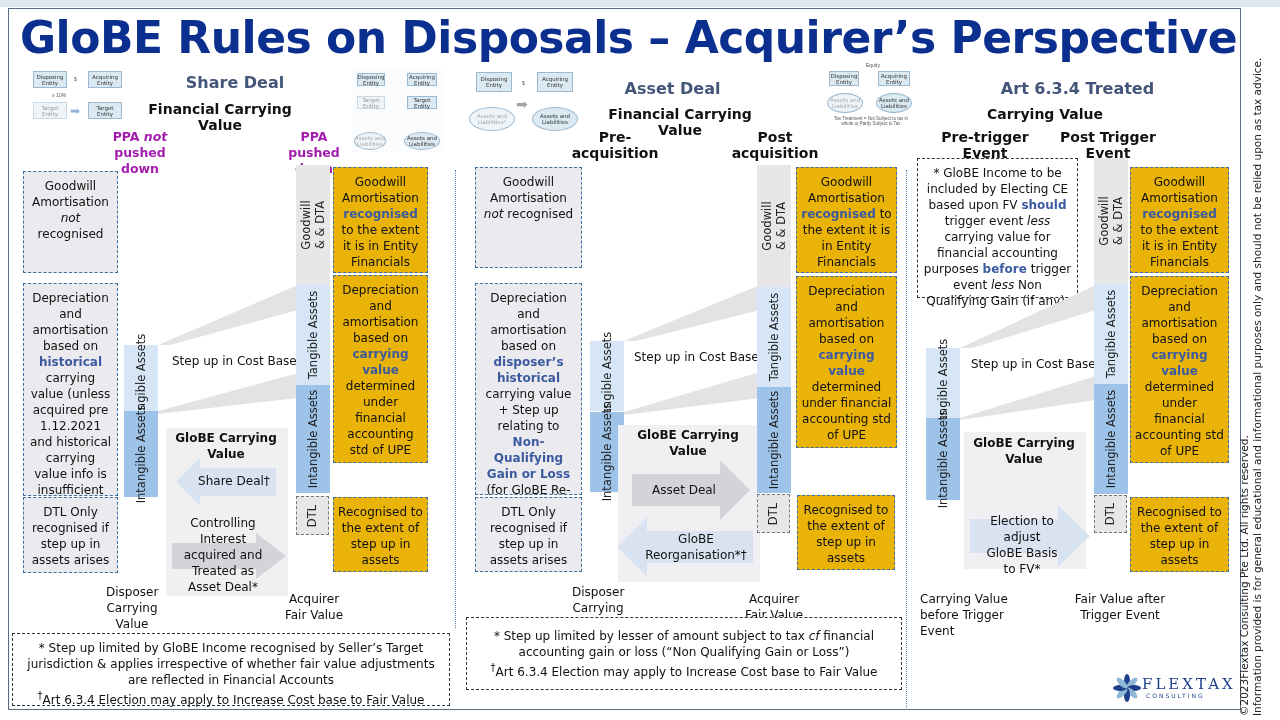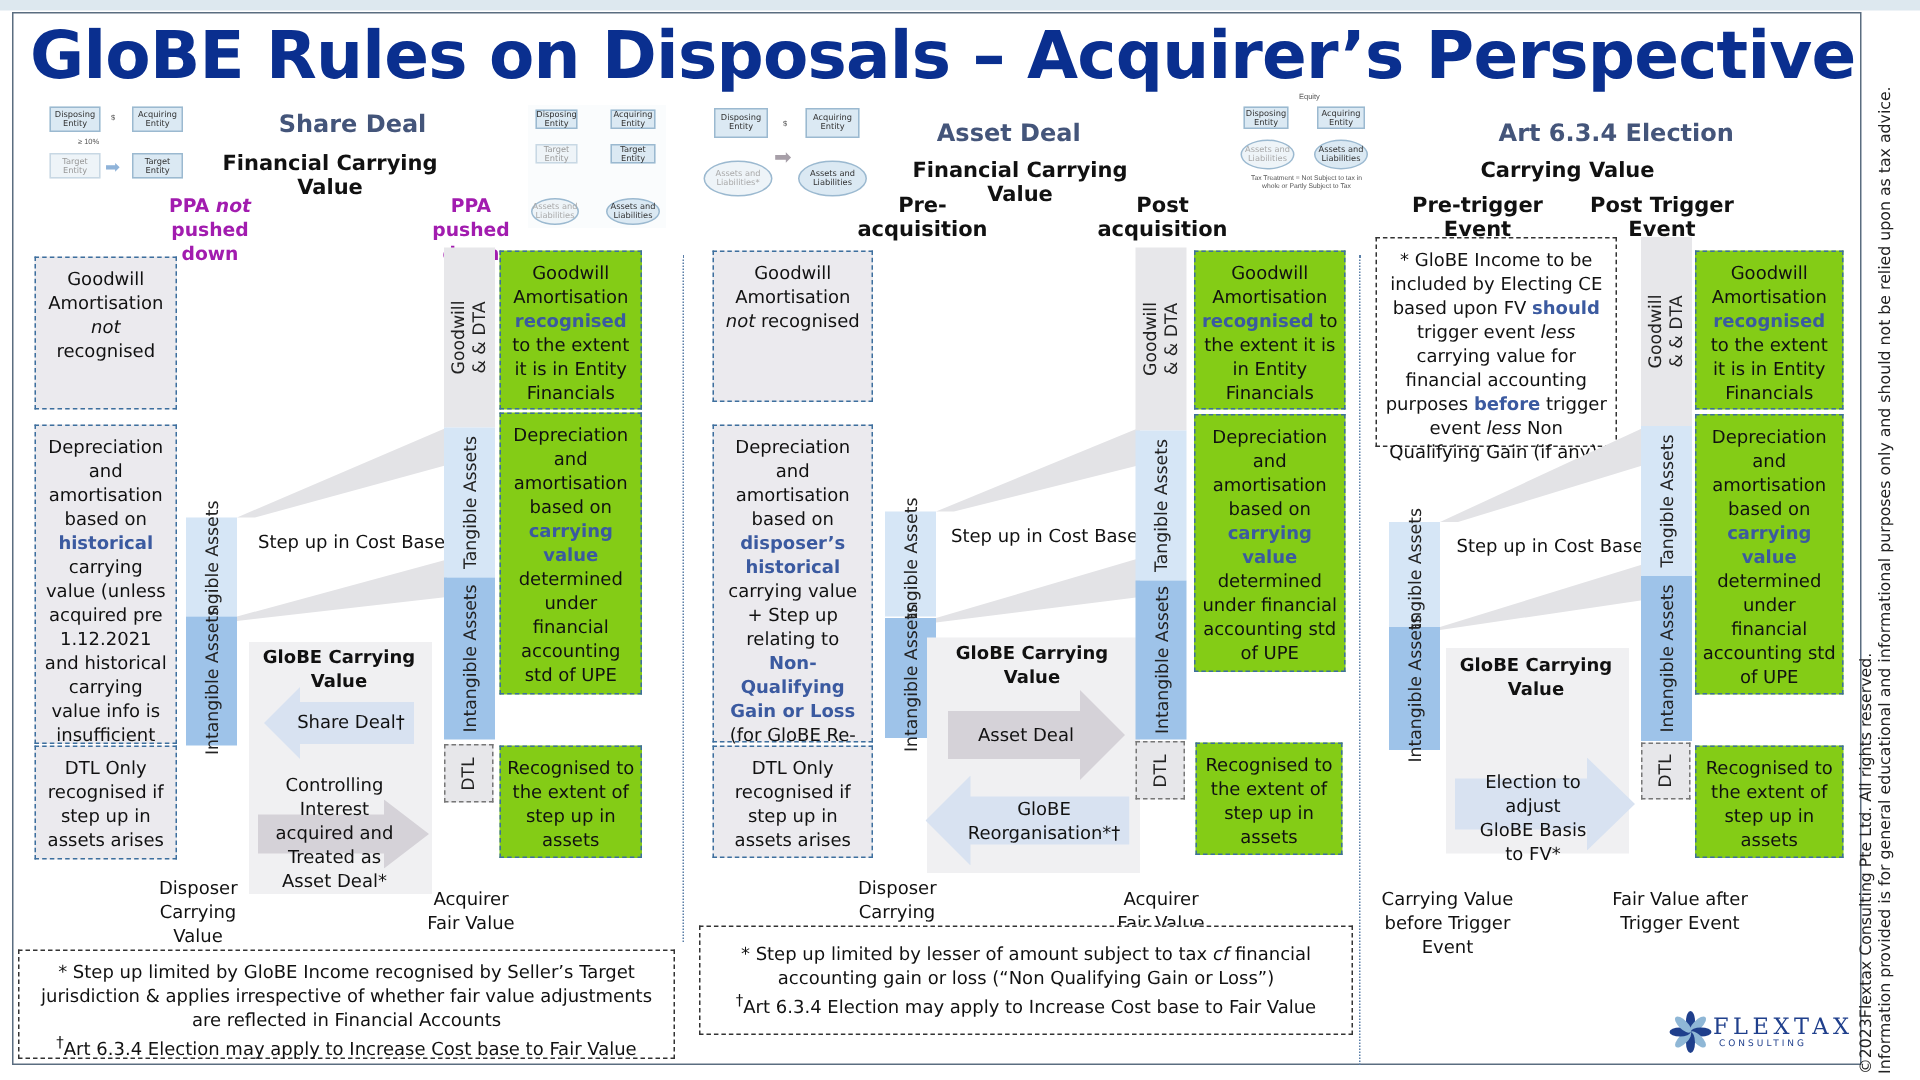--- a/index.html
+++ b/index.html
@@ -1,26 +1,26 @@
 <!DOCTYPE html>
 <html><head>
 <meta charset="utf-8">
 <style>
   * { box-sizing: border-box; margin: 0; padding: 0; }
   html, body { width: 1280px; height: 720px; overflow: hidden; background: #ffffff; }
   body { font-family: "Liberation Sans", sans-serif; color: #111; position: relative; }
   .topbar { position: absolute; left: 0; top: 0; width: 1280px; height: 7px; background: #dde8ef; }
   .frame { position: absolute; left: 8px; top: 8px; width: 1233px; height: 702px; border: 1px solid #5a6d80; background: #fff; }
   .title { position: absolute; left: 20px; top: 12px; font-size: 44px; font-weight: bold; color: #0a2f8f; font-family: "DejaVu Sans", sans-serif; letter-spacing: -0.5px; white-space: nowrap; }
-  .abs { position: absolute; text-align: center; }
+  .abs { position: absolute; }
   .sect-title { font-family: "DejaVu Sans", sans-serif; font-weight: bold; color: #44557a; font-size: 16px; text-align: center; }
   .sub { font-weight: bold; font-size: 14px; text-align: center; color: #111; font-family: "DejaVu Sans", sans-serif; }
   .sub2 { font-weight: bold; font-size: 12.5px; text-align: center; color: #a21caf; font-family: "DejaVu Sans", sans-serif; line-height: 16px; }
   .box { position: absolute; border: 1px dashed #3d6f9e; background: #ebeaee; font-size: 12px; line-height: 16px; text-align: center; padding: 6px 4px; font-family: "DejaVu Sans", sans-serif; }
-  .box.white { background: #84cc16; }
+  .box.white { background: #eab308; }
   .box.note { border-color: #333; background: #fff; }
   .hl { color: #3b5aa0; font-weight: bold; }
   .vbar { position: absolute; display: flex; align-items: center; justify-content: center; }
   .vbar span { transform: rotate(-90deg); white-space: nowrap; font-size: 11.5px; text-align: center; line-height: 14px; font-family: "DejaVu Sans", sans-serif; color: #222; }
   .vbar.gw { background: #e7e7ea; }
   .vbar.tan { background: #d6e6f6; }
   .vbar.int { background: #9ec3e9; }
   .vbar.dtl { background: #e7e7ea; border: 1px dashed #777; }
   .label { font-size: 12px; line-height: 16px; font-family: "DejaVu Sans", sans-serif; }
   .center { text-align: center; }
@@ -220,21 +220,21 @@
 
   <div class="abs label center" style="left:572px;top:584px;width:52px;">Disposer Carrying Value</div>
   <div class="abs label center" style="left:744px;top:591px;width:60px;">Acquirer Fair Value</div>
 
   <div class="box note" style="left:466px;top:617px;width:436px;height:73px;padding:10px 8px;">
     <span>* Step up limited by lesser of amount subject to tax </span><i>cf</i><span> financial accounting gain or loss (“Non Qualifying Gain or Loss”)</span><br><sup>†</sup><span>Art 6.3.4 Election may apply to Increase Cost base to Fair Value</span>
   </div>
 </div>
 
 <div>
-  <div class="abs sect-title" style="left:985px;top:79px;width:185px;">Art 6.3.4 Election</div>
+  <div class="abs sect-title" style="left:985px;top:79px;width:185px;">Art 6.3.4 Treated</div>
   <div class="abs sub" style="left:985px;top:106px;width:120px;">Carrying Value</div>
   <div class="abs sub" style="left:930px;top:129px;width:110px;">Pre-trigger Event</div>
   <div class="abs sub" style="left:1052px;top:129px;width:112px;">Post Trigger Event</div>
 
   <div class="box note" style="left:917px;top:158px;width:161px;height:140px;padding:6px 4px;">
     <span>* GloBE Income to be included by Electing CE based upon FV </span><span class="hl">should</span><span> trigger event </span><i>less</i><span> carrying value for financial accounting purposes </span><span class="hl">before</span><span> trigger event </span><i>less</i><span> Non Qualifying Gain (if any).</span>
   </div>
 
   <div class="vbar tan" style="left:926px;top:348px;width:34px;height:70px;">
       <span>Tangible Assets</span>

